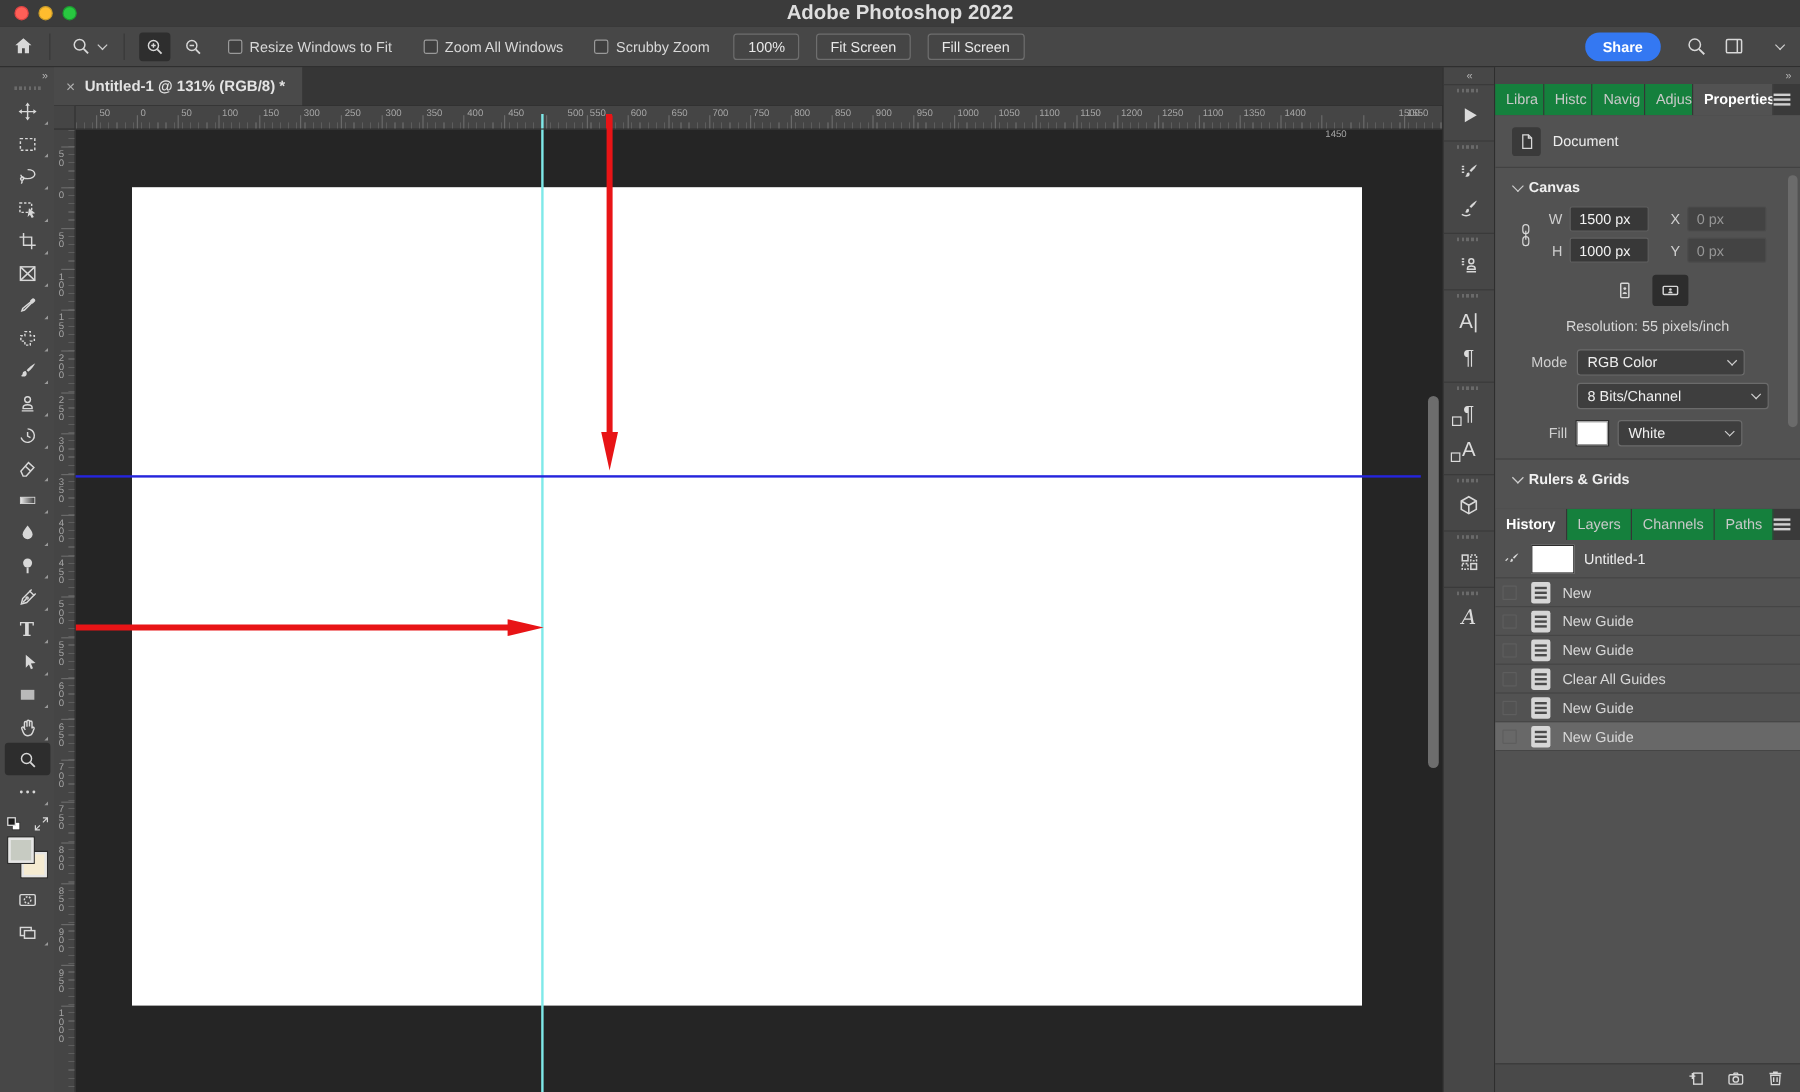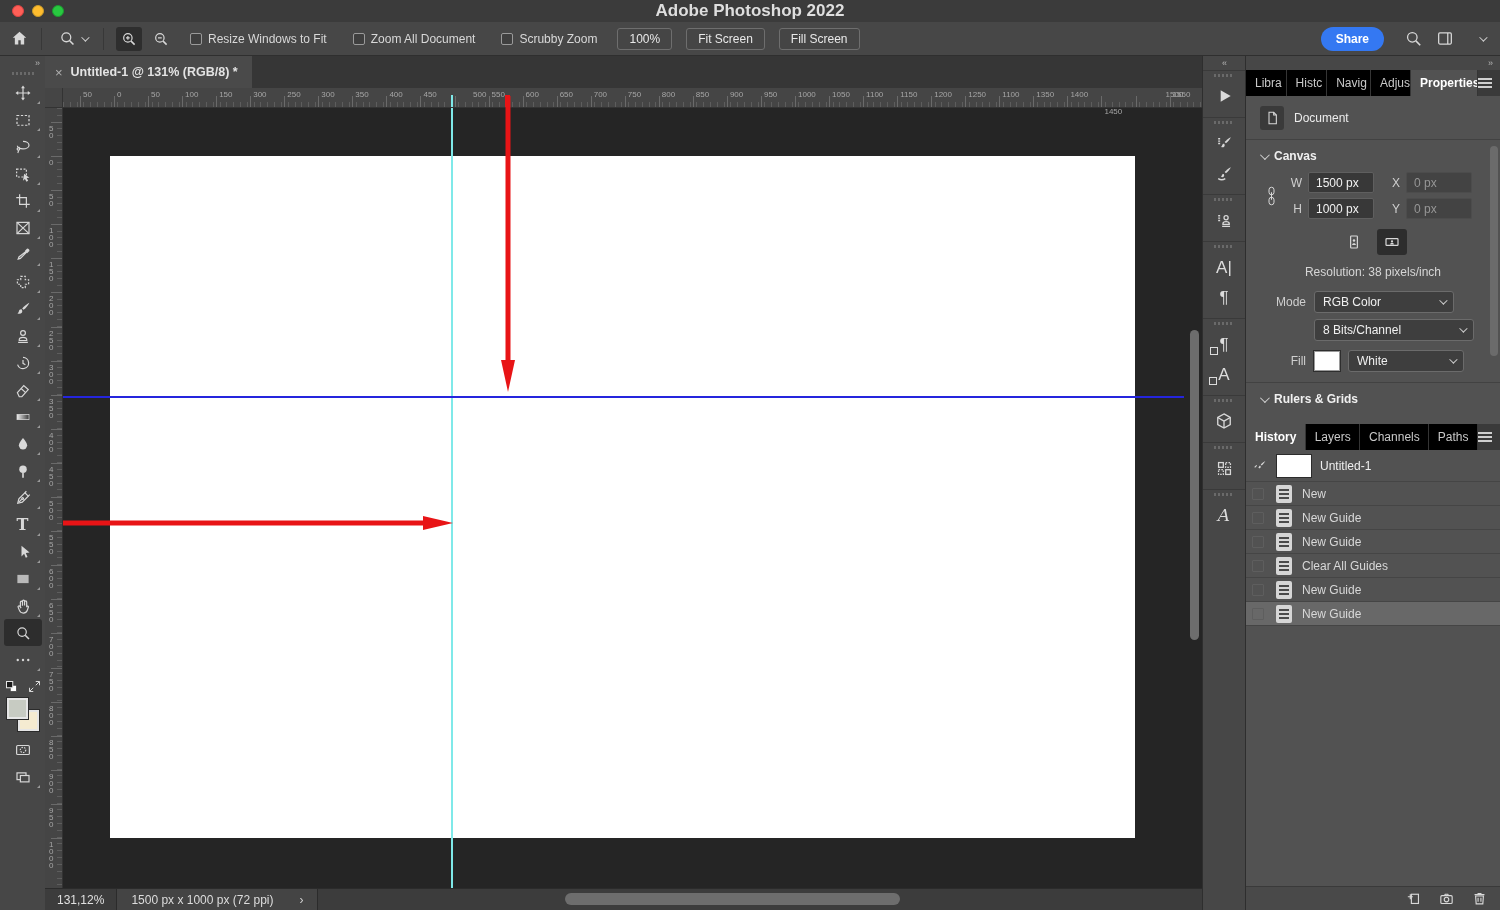--- a/index.html
+++ b/index.html
@@ -91,21 +91,21 @@
   .isicon { width:38px; height:30px; display:flex; align-items:center; justify-content:center; color:#dcdcdc; }
   .isicon .glyph { font-size:17px; color:#dcdcdc; line-height:1; }
   .glyphserif { font-family:"DejaVu Serif", serif; font-style:italic; font-size:19px; }
   .styledicon { position:relative; }
   .styledicon .sq { position:absolute; left:-9px; bottom:-2px; width:8px; height:8px; border:1.5px solid #dcdcdc; background:#474747; }
 
   
   .panels { width:255px; background:#494949; display:flex; flex-direction:column; border-left:1px solid #2e2e2e; flex:0 0 auto; position:relative; }
   .pn-top { height:14px; text-align:right; padding-right:8px; color:#b5b5b5; font-size:9px; letter-spacing:-1px; line-height:14px; background:#474747; }
   .ptabs { height:26px; background:#3a3a3a; display:flex; align-items:flex-end; }
-  .ptab { height:26px; padding:0 9px; display:flex; align-items:center; background:#000000; border-right:1px solid #353535; color:#c9c9c9; white-space:nowrap; overflow:hidden; }
+  .ptab { height:26px; padding:0 9px; display:flex; align-items:center; background:#15803d; border-right:1px solid #353535; color:#c9c9c9; white-space:nowrap; overflow:hidden; }
   .ptab.active { background:#525252; color:#fff; font-weight:bold; }
   .ptabfill { flex:1; height:26px; display:flex; align-items:center; justify-content:flex-end; padding-right:8px; }
   .hamb { width:14px; height:10px; border-top:2px solid #cfcfcf; border-bottom:2px solid #cfcfcf; position:relative; }
   .hamb:before { content:""; position:absolute; left:0; right:0; top:2px; height:2px; background:#cfcfcf; }
 
   .props { height:328px; background:#525252; position:relative; padding:10px 14px 0 14px; overflow:hidden; }
   .docrow { display:flex; align-items:center; gap:10px; padding-bottom:9px; }
   .docicon { width:24px; height:24px; background:#3a3a3a; border-radius:3px; display:flex; align-items:center; justify-content:center; }
   .pdivider { height:1px; background:#424242; margin:0 -14px; }
   .sechdr { display:flex; align-items:center; gap:7px; font-weight:bold; color:#f0f0f0; padding:9px 0; }
@@ -181,21 +181,21 @@
           <path d="M14.8 14.8l4.7 4.7" stroke-width="2"></path>
           <path d="M8 10.5h5"></path>
         </svg>
     </div>
     <div class="cb">
       <div class="box"></div>
       <span>Resize Windows to Fit</span>
     </div>
     <div class="cb">
       <div class="box"></div>
-      <span>Zoom All Document</span>
+      <span>Zoom All Windows</span>
     </div>
     <div class="cb">
       <div class="box"></div>
       <span>Scrubby Zoom</span>
     </div>
     <div class="pushbtn">100%</div>
     <div class="pushbtn">Fit Screen</div>
     <div class="pushbtn">Fill Screen</div>
     <div class="spacer"></div>
     <div class="sharebtn">Share</div>
@@ -589,28 +589,20 @@
           </svg>
           <svg class="arrow" style="left:0px; top:407px;" width="392" height="16" viewBox="0 0 392 16">
             <line x1="0" y1="8" x2="364" y2="8" stroke="#e81416" stroke-width="5"></line>
             <polygon points="360,1 360,15 390,8" fill="#e81416"></polygon>
           </svg>
 
           <div class="vscroll" style="top:222px; height:310px;"></div>
         </div>
       </div>
 
-      <div class="statusrow">
-        <div class="zoomlvl">131,12%</div>
-        <div class="docinfo">
-          <span>1500 px x 1000 px (72 ppi)</span>
-          <span class="chev">›</span>
-        </div>
-        <div class="hscroll"></div>
-      </div>
     </div>
 
     <div class="iconstrip">
       <div class="is-top">«</div>
       <div class="isgroup">
           <div class="isgrip"></div>
         <div class="isicon">
             <svg width="20" height="20" viewBox="0 0 24 24">
               <path d="M8 5l12 7-12 7z" fill="#dcdcdc"></path>
             </svg>
@@ -754,40 +746,40 @@
           </div>
           <div class="orientbtn active">
             <svg width="18" height="18" viewBox="0 0 24 24" class="ticon">
                 <rect x="4" y="7.5" width="16" height="9" rx="1"></rect>
                 <circle class="f" cx="12" cy="11" r="1.5"></circle>
                 <path class="f" d="M9.5 15.2c0-1.3 1.1-2.2 2.5-2.2s2.5.9 2.5 2.2z"></path>
               </svg>
           </div>
         </div>
 
-        <div class="resolution">Resolution: 38 pixels/inch</div>
+        <div class="resolution">Resolution: 55 pixels/inch</div>
 
         <div class="selrow">
           <span class="sellabel">Mode</span>
           <div class="dropdown" style="width:140px">
             <span>RGB Color</span>
               <div class="dd-chev"></div>
           </div>
         </div>
         <div class="selrow">
           <span class="sellabel"></span>
           <div class="dropdown" style="width:160px">
             <span>8 Bits/Channel</span>
               <div class="dd-chev"></div>
           </div>
         </div>
         <div class="selrow" style="margin-top:9px">
           <span class="sellabel">Fill</span>
           <div class="fillswatch"></div>
-          <div class="dropdown" style="width:116px">
+          <div class="dropdown" style="width:104px">
             <span>White</span>
               <div class="dd-chev"></div>
           </div>
         </div>
 
         <div class="pdivider" style="margin-top:10px"></div>
         <div class="sechdr">
           <div class="chevdown"></div>
           <span>Rulers &amp; Grids</span>
         </div>

